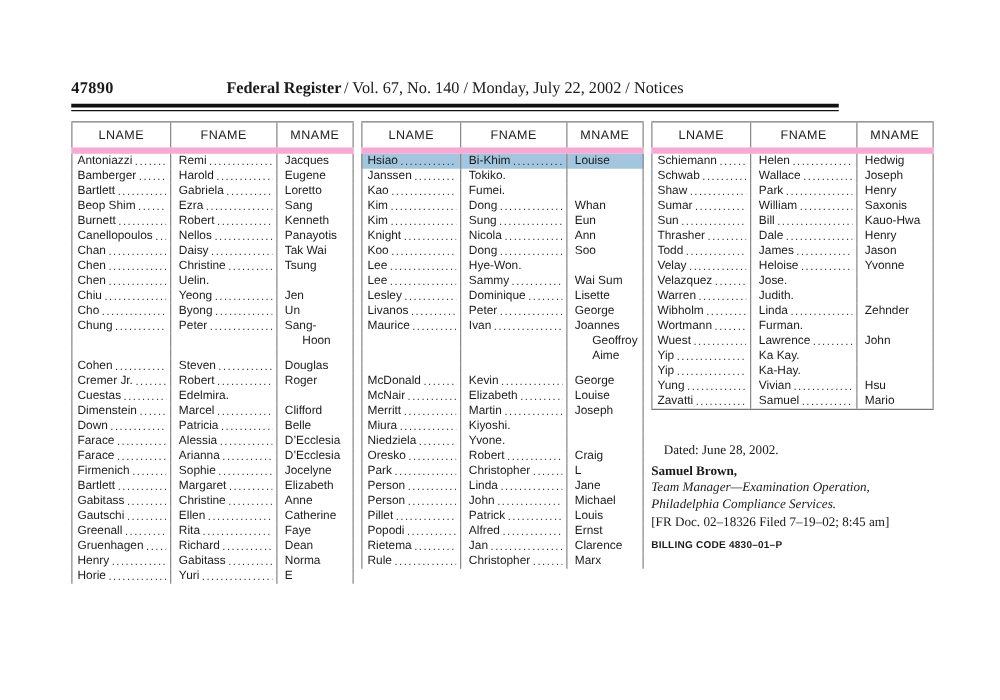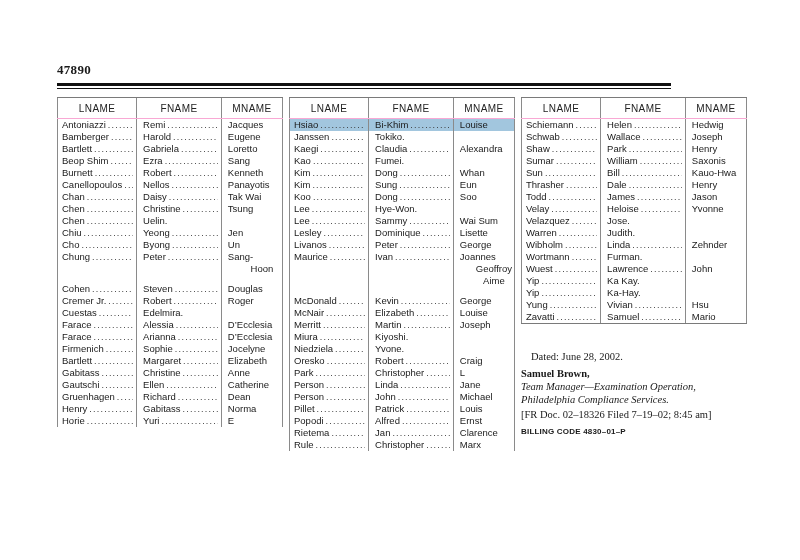--- a/index.html
+++ b/index.html
@@ -21,53 +21,54 @@
   
   .tables { display:flex; gap:6px; margin-top:8px; align-items:flex-start; }
   .col { width:226px; flex:0 0 226px; }
 
   .fr-table { border-top:1px solid #7a7a7a; font-size:9.5px; }
   .fr-table.ended { border-bottom:1px solid #7a7a7a; }
   .trow { display:grid; grid-template-columns:35% 37.5% 27.5%; }
   .cell { border-left:1px solid #8a8a8a; overflow:hidden; }
   .cell:last-child { border-right:1px solid #8a8a8a; }
 
-  .thead { border-bottom:1px solid #f9a8d4; }
+  .thead { border-bottom:5px solid #f9a8d4; }
   .thead .cell { text-align:center; padding:5px 0 4px 0; font-size:10px; letter-spacing:0.4px; color:#222; }
 
   .trow.data .cell { height:12px; line-height:12px; white-space:nowrap; }
   .trow.data:first-of-type .cell { height:12px; }
   .trow.spacer .cell { height:8px; }
 
   .trow.hl { background:var(--hl); }
 
   .cell.lname { padding-left:4px; display:flex; }
   .cell.fname { padding-left:6px; display:flex; }
   .cell.mname { padding-left:6px; }
-  .trow.cont .cell.mname { padding-left:20px;text-align:center; }
+  .trow.cont .cell.mname { padding-left:20px; }
 
   .nm { white-space:nowrap; }
   .leader { flex:1 1 0; overflow:hidden; white-space:nowrap; margin-right:3px; color:#333; }
   .leader::before { content:"......................................................"; letter-spacing:1.2px; padding-left:2px; font-size:9px; }
 
   
   .docfooter { font-family:"Liberation Serif", serif; font-size:10.5px; margin-top:27px; width:230px; line-height:1.2; }
   .dated  { text-indent:10px; }
   .signer { font-weight:bold; margin-top:4px; }
   .role   { font-style:italic; margin-top:1px; }
   .frdoc  { margin-top:3px; }
   .billing{ font-family:"Liberation Sans", sans-serif; font-weight:bold; font-size:8px; margin-top:5px; letter-spacing:0.2px; }
 </style>
 </head>
 <body style="--hl: #a2c6de;">
 
 <div class="page">
 
   <div class="hdr">
     <span class="pgnum">47890</span>
+    <span class="hdr-title"><b>Federal Register</b><span>/ Vol. 67, No. 140 / Monday, July 22, 2002 / Notices</span></span>
   </div>
   <div class="rule-thick"></div>
   <div class="rule-thin"></div>
 
   <div class="tables">
     <div class="col">
       <div class="fr-table">
           <div class="trow thead">
             <div class="cell">LNAME</div>
             <div class="cell">FNAME</div>
@@ -241,20 +242,42 @@
               <span class="nm">Cuestas</span>
               <span class="leader"></span>
             </div>
             <div class="cell fname">
               <span class="nm">Edelmira.</span>
             </div>
             <div class="cell mname"></div>
           </div>
           <div class="trow data">
             <div class="cell lname">
+              <span class="nm">Dimenstein</span>
+              <span class="leader"></span>
+            </div>
+            <div class="cell fname">
+              <span class="nm">Marcel</span>
+              <span class="leader"></span>
+            </div>
+            <div class="cell mname">Clifford</div>
+          </div>
+          <div class="trow data">
+            <div class="cell lname">
+              <span class="nm">Down</span>
+              <span class="leader"></span>
+            </div>
+            <div class="cell fname">
+              <span class="nm">Patricia</span>
+              <span class="leader"></span>
+            </div>
+            <div class="cell mname">Belle</div>
+          </div>
+          <div class="trow data">
+            <div class="cell lname">
               <span class="nm">Farace</span>
               <span class="leader"></span>
             </div>
             <div class="cell fname">
               <span class="nm">Alessia</span>
               <span class="leader"></span>
             </div>
             <div class="cell mname">D’Ecclesia</div>
           </div>
           <div class="trow data">
@@ -304,20 +327,31 @@
           <div class="trow data">
             <div class="cell lname">
               <span class="nm">Gautschi</span>
               <span class="leader"></span>
             </div>
             <div class="cell fname">
               <span class="nm">Ellen</span>
               <span class="leader"></span>
             </div>
             <div class="cell mname">Catherine</div>
+          </div>
+          <div class="trow data">
+            <div class="cell lname">
+              <span class="nm">Greenall</span>
+              <span class="leader"></span>
+            </div>
+            <div class="cell fname">
+              <span class="nm">Rita</span>
+              <span class="leader"></span>
+            </div>
+            <div class="cell mname">Faye</div>
           </div>
           <div class="trow data">
             <div class="cell lname">
               <span class="nm">Gruenhagen</span>
               <span class="leader"></span>
             </div>
             <div class="cell fname">
               <span class="nm">Richard</span>
               <span class="leader"></span>
             </div>
@@ -370,31 +404,20 @@
               <span class="nm">Janssen</span>
               <span class="leader"></span>
             </div>
             <div class="cell fname">
               <span class="nm">Tokiko.</span>
             </div>
             <div class="cell mname"></div>
           </div>
           <div class="trow data">
             <div class="cell lname">
-              <span class="nm">Kaegi</span>
-              <span class="leader"></span>
-            </div>
-            <div class="cell fname">
-              <span class="nm">Claudia</span>
-              <span class="leader"></span>
-            </div>
-            <div class="cell mname">Alexandra</div>
-          </div>
-          <div class="trow data">
-            <div class="cell lname">
               <span class="nm">Kao</span>
               <span class="leader"></span>
             </div>
             <div class="cell fname">
               <span class="nm">Fumei.</span>
             </div>
             <div class="cell mname"></div>
           </div>
           <div class="trow data">
             <div class="cell lname">
@@ -410,20 +433,31 @@
           <div class="trow data">
             <div class="cell lname">
               <span class="nm">Kim</span>
               <span class="leader"></span>
             </div>
             <div class="cell fname">
               <span class="nm">Sung</span>
               <span class="leader"></span>
             </div>
             <div class="cell mname">Eun</div>
+          </div>
+          <div class="trow data">
+            <div class="cell lname">
+              <span class="nm">Knight</span>
+              <span class="leader"></span>
+            </div>
+            <div class="cell fname">
+              <span class="nm">Nicola</span>
+              <span class="leader"></span>
+            </div>
+            <div class="cell mname">Ann</div>
           </div>
           <div class="trow data">
             <div class="cell lname">
               <span class="nm">Koo</span>
               <span class="leader"></span>
             </div>
             <div class="cell fname">
               <span class="nm">Dong</span>
               <span class="leader"></span>
             </div>

